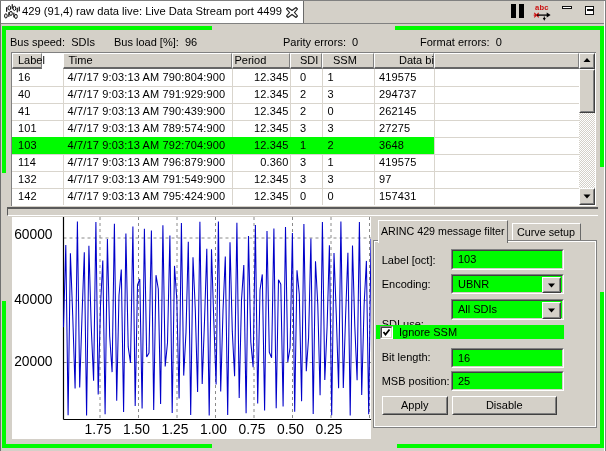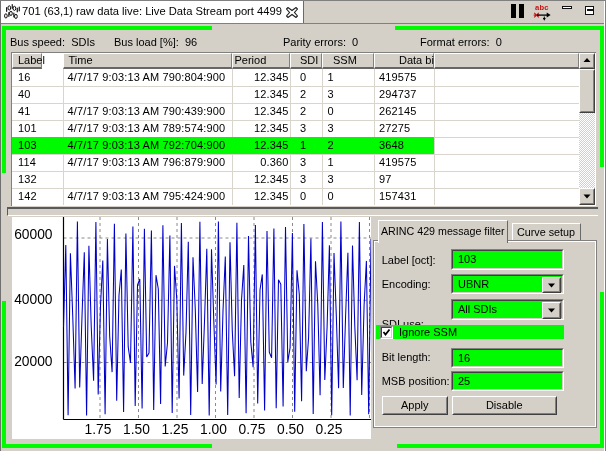--- a/index.html
+++ b/index.html
@@ -41,21 +41,21 @@
 </g>
 <g fill="#000">
 <rect x="4.1" y="4.2" width="1.1" height="4.6"></rect>
 <rect x="9.7" y="1.2" width="1.1" height="4.6"></rect>
 <rect x="14.7" y="4.7" width="1.1" height="4.6"></rect>
 <rect x="16.7" y="3.7" width="1.1" height="4.6"></rect>
 <rect x="6.3" y="9.2" width="1.1" height="4.6"></rect>
 <rect x="11.3" y="9.7" width="1.1" height="4.6"></rect>
 </g>
 </svg></div>
-<div class="lbl" style="left:22px;top:5px;font-size:11.2px">701 (63,1) raw data live: Live Data Stream port 4499</div>
+<div class="lbl" style="left:22px;top:5px;font-size:11.2px">429 (91,4) raw data live: Live Data Stream port 4499</div>
 <div class="a" style="left:286px;top:7px">
 <svg width="12" height="11" viewBox="0 0 12 11">
 <path d="M0.5,2 L2,0.5 L6,3.5 L10,0.5 L11.5,2 L8.5,5.5 L11.5,9 L10,10.5 L6,7.5 L2,10.5 L0.5,9 L3.5,5.5 Z" fill="#fff" stroke="#222" stroke-width="1.15"></path>
 </svg></div>
 
 <div class="a" style="left:511px;top:4px;width:5px;height:14px;background:#000"></div>
 <div class="a" style="left:519px;top:4px;width:5px;height:14px;background:#000"></div>
 <div class="a" style="left:533px;top:2px">
 <svg width="20" height="19" viewBox="0 0 20 19">
 <text x="2" y="8" font-family="Liberation Sans" font-size="7.6" font-weight="bold" fill="#CC1111" letter-spacing="0.2">abc</text>
@@ -103,26 +103,26 @@
 
 <div class="hd" style="left:12px;width:30px"><span style="padding-left:5px">Label</span></div>
 <div class="hd" style="left:63px;width:168.5px"><span style="padding-left:4.5px">Time</span></div>
 <div class="hd" style="left:231.5px;width:58.5px"><span style="padding-left:2px">Period</span></div>
 <div class="hd" style="left:290px;width:32px"><span style="padding-left:9px">SDI</span></div>
 <div class="hd" style="left:322px;width:52px"><span style="padding-left:10px">SSM</span></div>
 <div class="hd" style="left:374px;width:59.5px"><span style="padding-left:24px">Data bits</span></div>
 <div class="hd" style="left:433.5px;width:145px"><span></span></div>
 
 <div class="row" style="top:69px"><span class="c0">16</span><span class="c1">4/7/17 9:03:13 AM 790:804:900</span><span class="c2">12.345</span><span class="c3">0</span><span class="c4">1</span><span class="c5">419575</span></div>
-<div class="row" style="top:86px"><span class="c0">40</span><span class="c2">12.345</span><span class="c3">2</span><span class="c4">3</span><span class="c5">294737</span></div>
+<div class="row" style="top:86px"><span class="c0">40</span><span class="c1">4/7/17 9:03:13 AM 791:929:900</span><span class="c2">12.345</span><span class="c3">2</span><span class="c4">3</span><span class="c5">294737</span></div>
 <div class="row" style="top:103px"><span class="c0">41</span><span class="c1">4/7/17 9:03:13 AM 790:439:900</span><span class="c2">12.345</span><span class="c3">2</span><span class="c4">0</span><span class="c5">262145</span></div>
 <div class="row" style="top:120px"><span class="c0">101</span><span class="c1">4/7/17 9:03:13 AM 789:574:900</span><span class="c2">12.345</span><span class="c3">3</span><span class="c4">3</span><span class="c5">27275</span></div>
 <div class="row" style="top:137px"><span class="c0">103</span><span class="c1">4/7/17 9:03:13 AM 792:704:900</span><span class="c2">12.345</span><span class="c3">1</span><span class="c4">2</span><span class="c5">3648</span></div>
 <div class="row" style="top:154px"><span class="c0">114</span><span class="c1">4/7/17 9:03:13 AM 796:879:900</span><span class="c2">0.360</span><span class="c3">3</span><span class="c4">1</span><span class="c5">419575</span></div>
-<div class="row" style="top:171px"><span class="c0">132</span><span class="c2">12.345</span><span class="c3">3</span><span class="c4">3</span><span class="c5">97</span></div>
+<div class="row" style="top:171px"><span class="c0">132</span><span class="c1">4/7/17 9:03:13 AM 791:549:900</span><span class="c2">12.345</span><span class="c3">3</span><span class="c4">3</span><span class="c5">97</span></div>
 <div class="row" style="top:188px"><span class="c0">142</span><span class="c1">4/7/17 9:03:13 AM 795:424:900</span><span class="c2">12.345</span><span class="c3">0</span><span class="c4">0</span><span class="c5">157431</span></div>
 
 <div class="a" style="left:578.5px;top:52.5px;width:16px;height:152px;background:#fff">
  <div style="position:absolute;left:0;top:16.5px;right:0;bottom:16px;background:#fff;background-image:linear-gradient(45deg,#D4D0C8 25%,transparent 25%,transparent 75%,#D4D0C8 75%),linear-gradient(45deg,#D4D0C8 25%,transparent 25%,transparent 75%,#D4D0C8 75%);background-size:2px 2px;background-position:0 0,1px 1px"></div>
  <div class="bt" style="left:0;top:0;width:14px;height:14.5px">
       <span class="i2"></span>
   <svg width="14" height="14" style="position:absolute;left:0;top:0">
         <path d="M7,4 L10.5,8 L3.5,8 Z" fill="#000"></path>
       </svg>
     </div>

